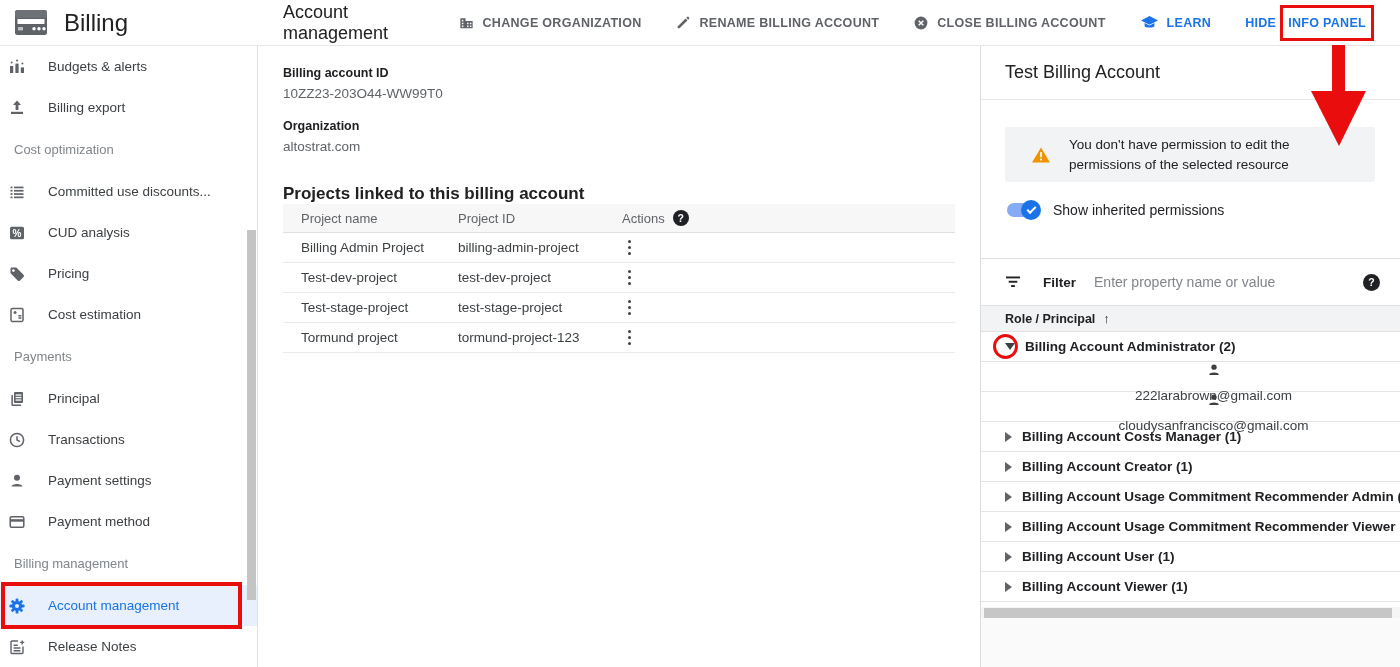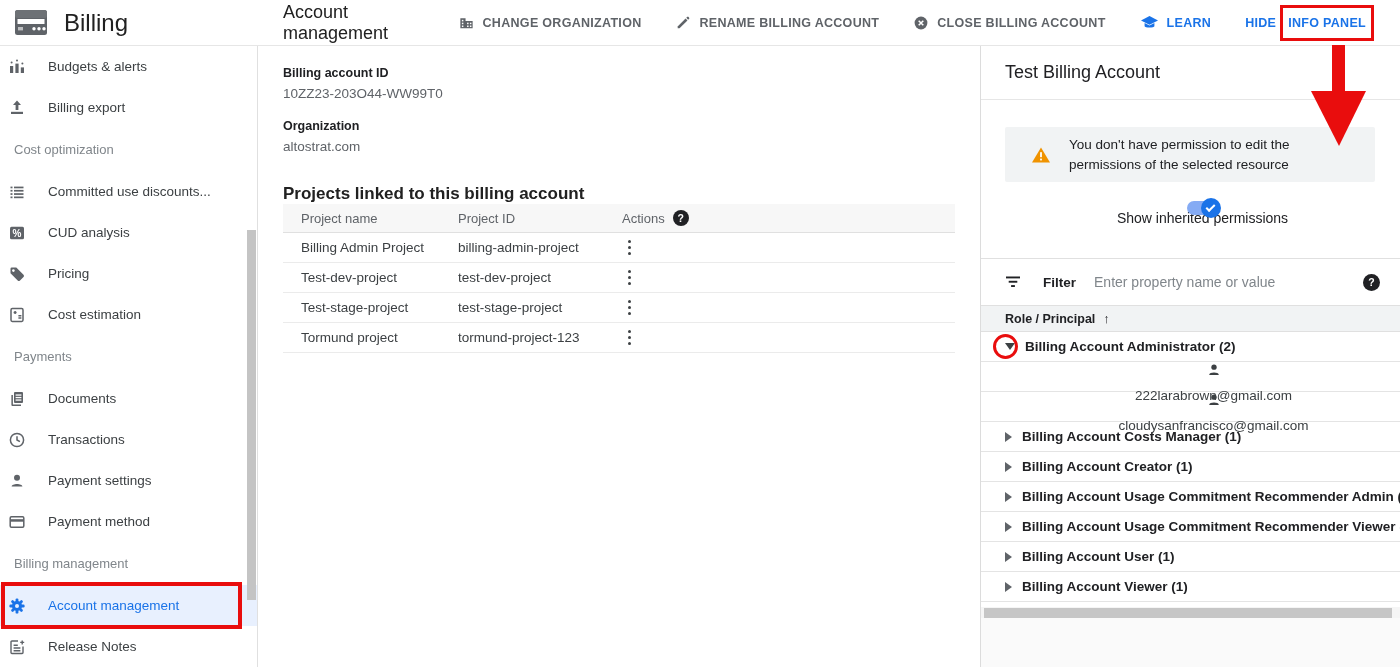--- a/index.html
+++ b/index.html
@@ -55,21 +55,21 @@
   .dots-btn i { width:3.4px; height:3.4px; border-radius:50%; background:#3c4043; }
 
   
   .info-panel { position:absolute; left:980px; top:46px; width:420px; height:621px; background:#fff;
                 border-left:1px solid #dcdcdc; }
   .ip-header { height:54px; display:flex; align-items:center; padding-left:24px;
                border-bottom:1px solid #e6e6e6; font-size:18px; color:#212124; }
   .warn-box { margin:27px 25px 0 24px; height:55px; background:#f1f3f4; border-radius:2px;
               display:flex; align-items:center; padding-left:26px; }
   .warn-text { margin-left:18px; font-size:13.5px; color:#202124; line-height:20px; max-width:258px; }
-  .toggle-row { margin:16px 0 0 24px; display:flex; align-items:center; gap:12px; height:24px;flex-direction:column; }
+  .toggle-row { margin:16px 0 0 24px; display:flex; align-items:center; gap:12px; height:24px; }
   .toggle { position:relative; width:36px; height:20px; cursor:pointer; }
   .toggle .track { position:absolute; left:2px; top:3px; width:32px; height:14px; border-radius:7px; background:#85abf4; }
   .toggle .thumb { position:absolute; right:0; top:0; width:20px; height:20px; border-radius:50%;
                    background:#1a73e8; display:flex; align-items:center; justify-content:center; }
   .toggle .check { width:9px; height:5px; border-left:2px solid #fff; border-bottom:2px solid #fff;
                    transform:rotate(-45deg) translate(1px,-1px); }
   .toggle-label { font-size:14px; color:#202124; }
   .filter-row { margin-top:36px; border-top:1px solid #e0e0e0; height:47px; display:flex; align-items:center; padding:0 20px 0 24px; }
   .filter-label { font-size:13.5px; font-weight:bold; color:#202124; margin-left:22px; }
   .filter-input { border:none; outline:none; font-family:inherit; font-size:14px; color:#202124;
@@ -255,21 +255,21 @@
     <div class="nav-item">
       <span class="nico">
         <svg width="18" height="18" viewBox="0 0 18 18">
           <path d="M3.4 5 V15 a1 1 0 0 0 1 1 H13 V14.4 H4.9 V5 z" fill="#5f6368"></path>
           <rect x="6" y="2" width="9" height="11" rx="1" fill="#5f6368"></rect>
           <rect x="7.6" y="4.4" width="5.8" height="1.3" fill="#fff"></rect>
           <rect x="7.6" y="6.9" width="5.8" height="1.3" fill="#fff"></rect>
           <rect x="7.6" y="9.4" width="5.8" height="1.3" fill="#fff"></rect>
         </svg>
       </span>
-      <span>Documents</span>
+      <span>Principal</span>
     </div>
 
     <div class="nav-item">
       <span class="nico">
         <svg width="18" height="18" viewBox="0 0 18 18" fill="none" stroke="#5f6368" stroke-width="1.5">
           <circle cx="9" cy="9" r="6.6"></circle>
           <path d="M9 5.2 V9 l2.9 1.7"></path>
         </svg>
       </span>
       <span>Transactions</span>

